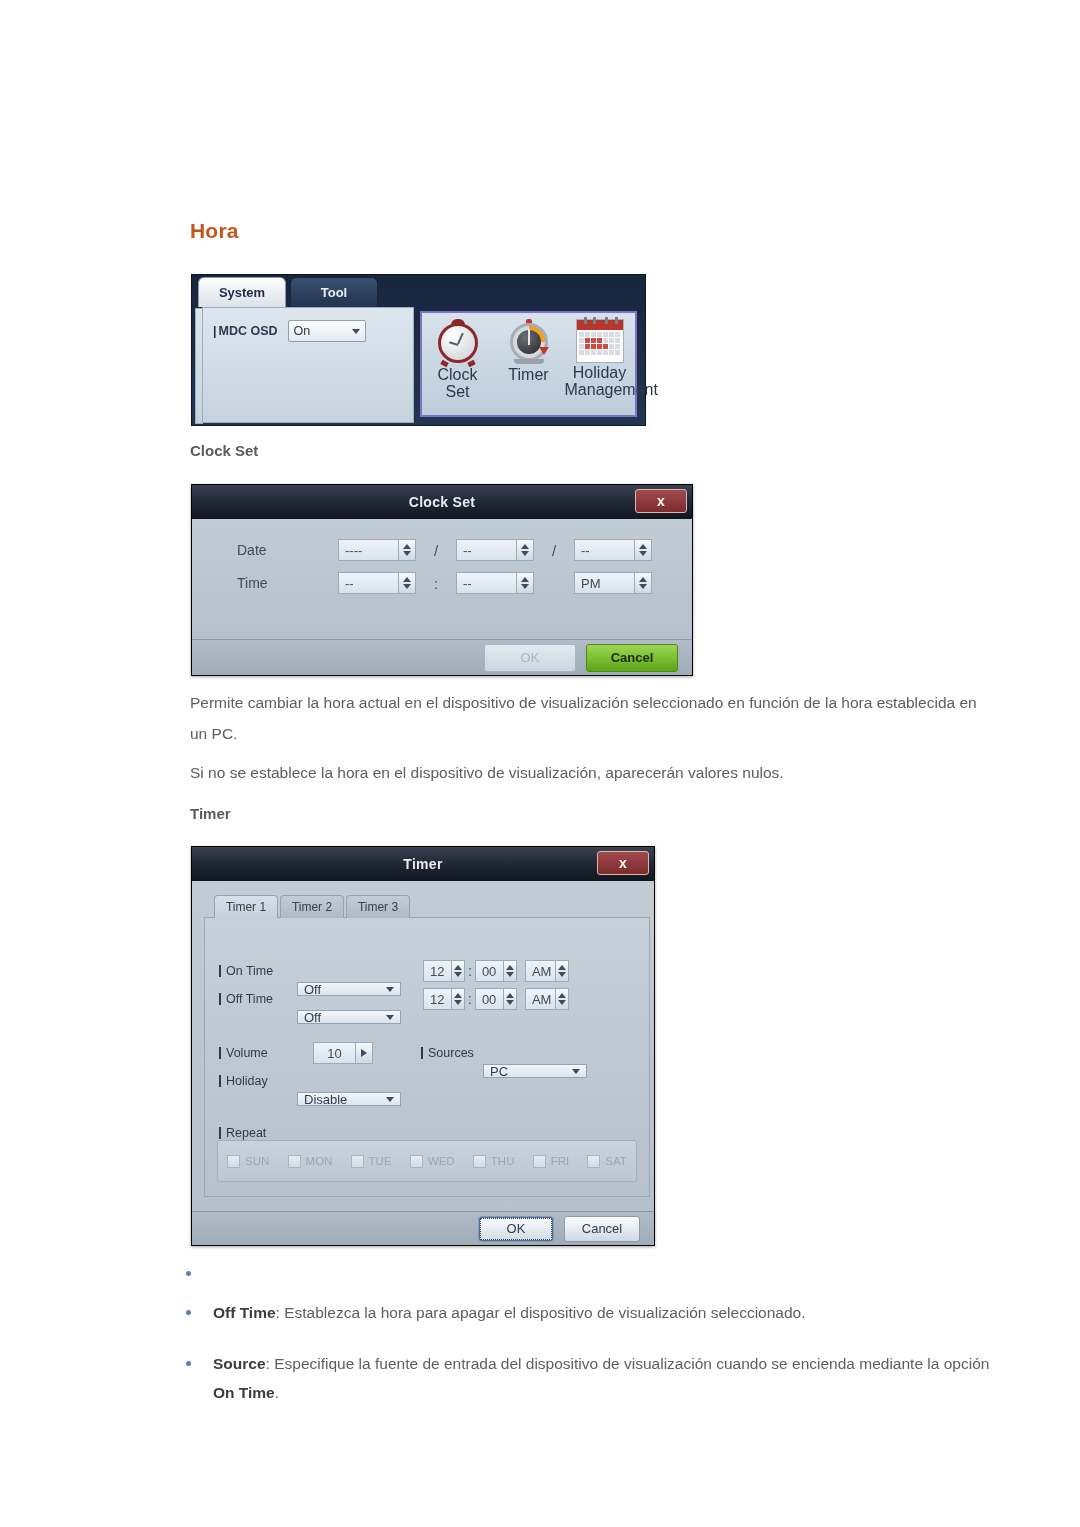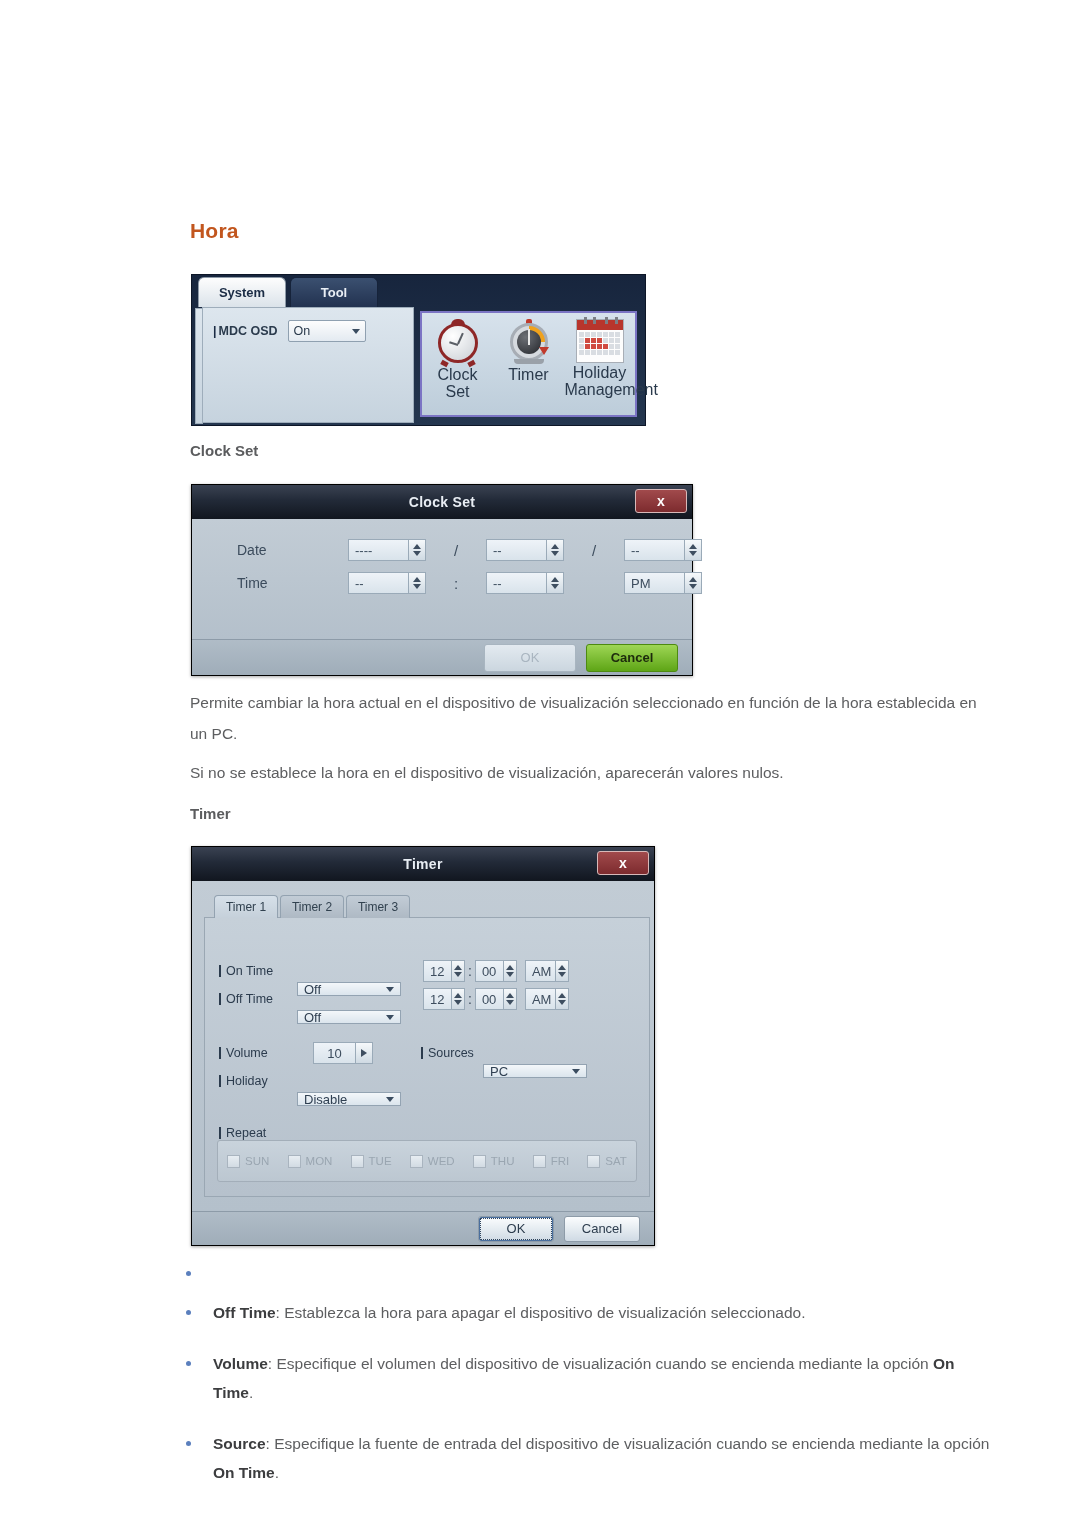--- a/index.html
+++ b/index.html
@@ -205,21 +205,21 @@
   .btn-green {
     background:linear-gradient(#9ed655,#5ea516);
     border:1px solid #4d8a10; color:#1d2a0c; font-weight:bold;
   }
   .btn-focus { outline:1px dotted #31465e; outline-offset:-3px; box-shadow:0 0 0 1px #4a6f9e inset; }
 
   
   #clockset { left:191px; top:484px; width:502px; height:192px; }
   #clockset .dlg-body { height:120px; position:relative; }
   #clockset .dlg-footer { height:36px; }
-  .cs-row { position:absolute; display:flex; align-items:center; gap:16px; }
+  .cs-row { position:absolute; display:flex; align-items:center; gap:6px; }
   .cs-label { width:95px; font-size:14px; color:#3b4b5c; }
   #cs-row-date { left:45px; top:20px; }
   #cs-row-time { left:45px; top:53px; }
   .cs-slash { width:28px; text-align:center; font-size:15px; color:#3d4d5e; }
 
   
   #timerdlg { left:191px; top:846px; width:464px; height:400px; }
   #timerdlg .dlg-body { height:330px; position:relative; padding:14px 4px 0 12px; }
   #timerdlg .dlg-footer { height:34px; }
 
@@ -570,21 +570,17 @@
   <div class="bullets">
     <div class="bullet-row">
       <span class="bdot"></span>
     </div>
     <div class="bullet-row">
       <span class="bdot"></span>
       <span class="btext"><b>Off Time</b><span>: Establezca la hora para apagar el dispositivo de visualización seleccionado.</span></span>
     </div>
     <div class="bullet-row">
       <span class="bdot"></span>
-      <span class="btext"><b>Volume</b><span>: Especifique el volumen del dispositivo de visualización cuando se encienda mediante la opción </span><b>On Time</b><span>.</span></span>
-    </div>
-    <div class="bullet-row">
-      <span class="bdot"></span>
       <span class="btext"><b>Source</b><span>: Especifique la fuente de entrada del dispositivo de visualización cuando se encienda mediante la opción </span><b>On Time</b><span>.</span></span>
     </div>
   </div>
 
 </div>
 
 </body></html>

